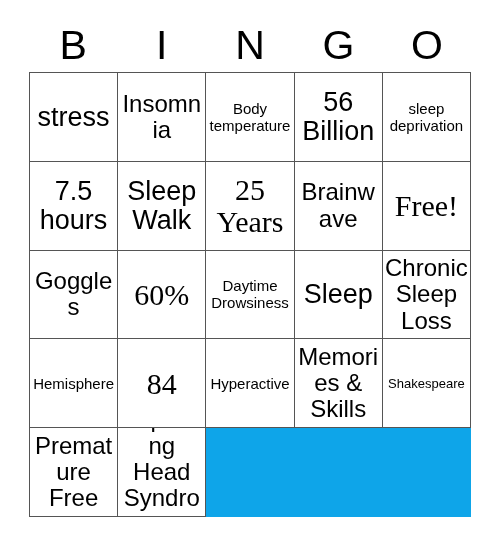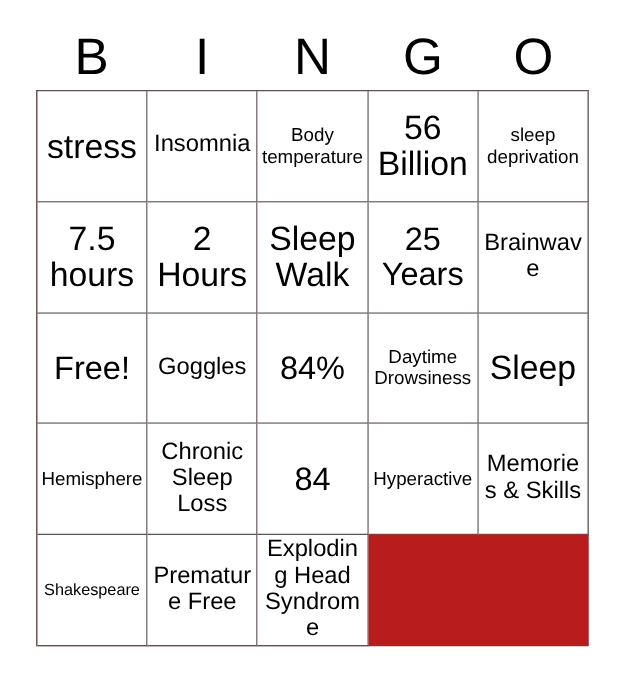--- a/index.html
+++ b/index.html
@@ -51,21 +51,21 @@
     left: 29px;
     top: 72px;
     width: 442px;
     height: 445px;
     display: grid;
     grid-template-columns: repeat(5, 1fr);
     grid-template-rows: repeat(5, 1fr);
     border-top: 1.5px solid #555555;
     border-left: 1.5px solid #555555;
     box-sizing: border-box;
-    background: #b91c1c;
+    background: #0ea5e9;
   }
   .bingo-cell {
     border-right: 1.5px solid #555555;
     border-bottom: 1.5px solid #555555;
     box-sizing: border-box;
     display: flex;
     align-items: center;
     justify-content: center;
     text-align: center;
     padding: 1px 2px;
@@ -74,23 +74,23 @@
   }
   .cell-text {
     display: block;
     width: 100%;
     line-height: 1.12;
     color: #000000;
     word-wrap: break-word;
   }
 
   
-  .fs-xxl .cell-text { font-size: 26px; line-height: 1.05; }
+  .fs-xxl .cell-text { font-size: 30px; line-height: 1.05; font-family: Liberation Serif, serif; }
   .fs-xl  .cell-text { font-size: 27px; line-height: 1.06; }
-  .fs-md  .cell-text { font-size: 19px; line-height: 1.10; }
+  .fs-md  .cell-text { font-size: 24px; line-height: 1.10; }
   .fs-sm  .cell-text { font-size: 15px; line-height: 1.14; }
   .fs-xs  .cell-text { font-size: 13px; line-height: 1.18; text-align: center; }
 </style>
 </head>
 <body>
 
 <div id="bingo-card">
 
   <div id="header-row">
     <div class="header-letter">B</div>
@@ -115,53 +115,50 @@
         <span class="cell-text">56 Billion</span>
       </div>
     <div class="bingo-cell fs-sm">
         <span class="cell-text">sleep deprivation</span>
       </div>
 
     <div class="bingo-cell fs-xl">
         <span class="cell-text">7.5 hours</span>
       </div>
     <div class="bingo-cell fs-xl">
-        <span class="cell-text">2 Hours</span>
-      </div>
-    <div class="bingo-cell fs-xl">
         <span class="cell-text">Sleep Walk</span>
       </div>
 
     <div class="bingo-cell fs-xxl">
         <span class="cell-text">25 Years</span>
       </div>
     <div class="bingo-cell fs-md">
         <span class="cell-text">Brainwave</span>
       </div>
     <div class="bingo-cell fs-xxl">
         <span class="cell-text">Free!</span>
       </div>
     <div class="bingo-cell fs-md">
         <span class="cell-text">Goggles</span>
       </div>
     <div class="bingo-cell fs-xxl">
-        <span class="cell-text">84%</span>
+        <span class="cell-text">60%</span>
       </div>
 
     <div class="bingo-cell fs-sm">
         <span class="cell-text">Daytime Drowsiness</span>
       </div>
     <div class="bingo-cell fs-xl">
         <span class="cell-text">Sleep</span>
       </div>
+    <div class="bingo-cell fs-md">
+        <span class="cell-text">Chronic Sleep Loss</span>
+      </div>
     <div class="bingo-cell fs-sm">
         <span class="cell-text">Hemisphere</span>
-      </div>
-    <div class="bingo-cell fs-md">
-        <span class="cell-text">Chronic Sleep Loss</span>
       </div>
     <div class="bingo-cell fs-xxl">
         <span class="cell-text">84</span>
       </div>
 
     <div class="bingo-cell fs-sm">
         <span class="cell-text">Hyperactive</span>
       </div>
     <div class="bingo-cell fs-md">
         <span class="cell-text">Memories &amp; Skills</span>

